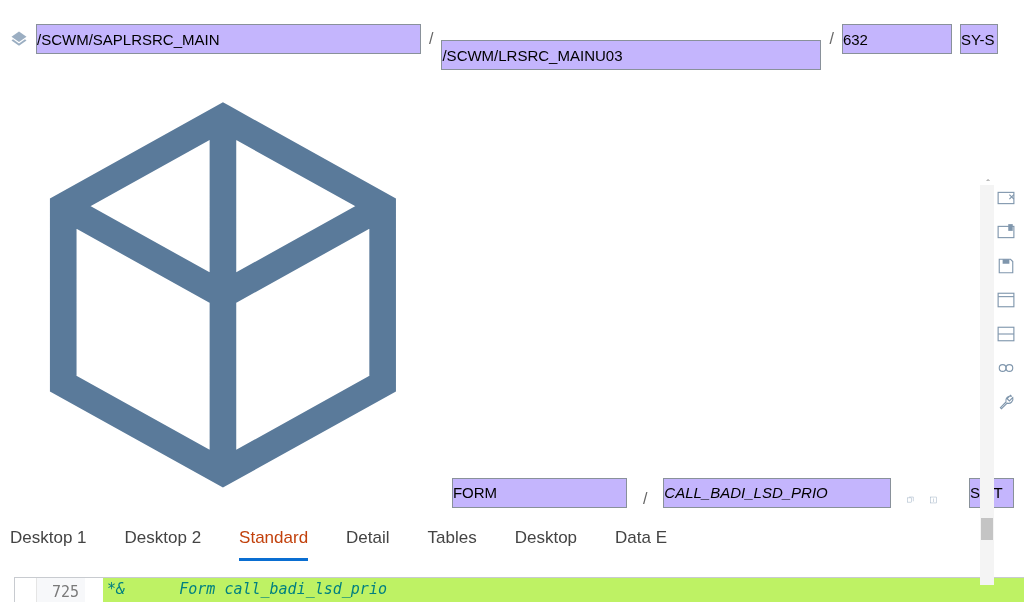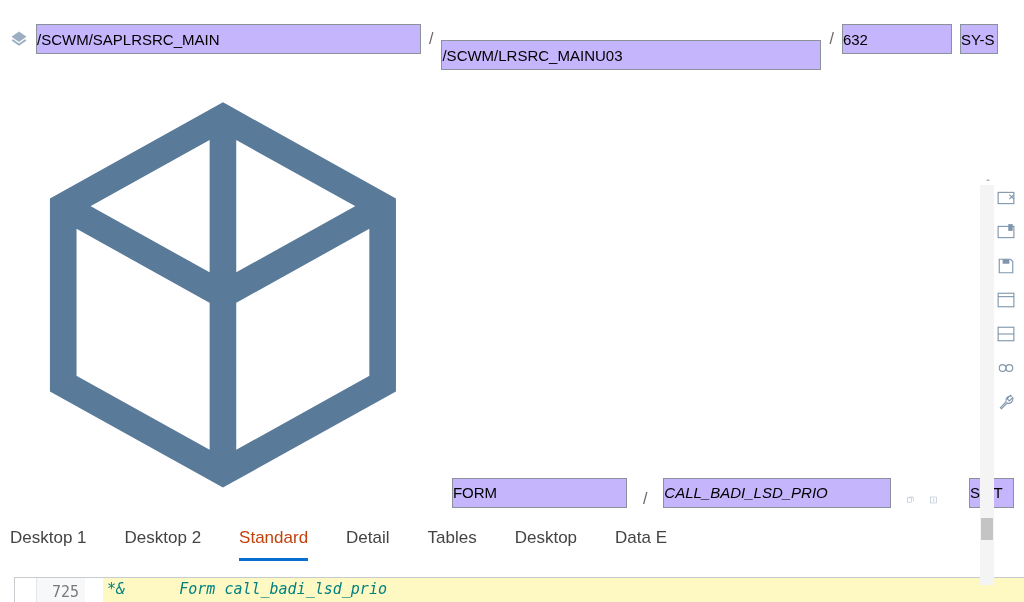--- a/index.html
+++ b/index.html
@@ -20,21 +20,21 @@
 .tab { padding: 0 0 10px 0; color: #444; cursor: pointer; }
 .tab.active { color: #c2410c; border-bottom: 3px solid #0a6ed1; }
 .editor-wrap { display: flex; margin: 14px 0 0 14px; border-top: 1px solid #c8cbd0; border-left: 1px solid #c8cbd0; position: relative; }
 .marg { width: 22px; background: #fff; border-right: 1px solid #e5e5e5; }
 .linenums { width: 48px; background: #f7f8fa; text-align: right; padding-top: 3px; font-family: Consolas, monospace; font-size: 15px; color: #7a7a7a; }
 .linenums div { height: 22px; line-height: 22px; padding-right: 6px; }
 .foldcol { width: 18px; background: #fff; }
 .foldcol div { height: 22px; text-align: center; font-size: 11px; color: #888; line-height: 22px; }
 .code { flex: 1; font-family: Consolas, monospace; font-size: 15px; position: relative; }
 .codeline { height: 22px; line-height: 22px; white-space: pre; padding-left: 4px; }
-.comment { background: #fef9c3; color: #008080; font-style: italic; }
+.comment { background: #bef264; color: #008080; font-style: italic; }
 .sidetools { position: absolute; right: 6px; top: 189px; width: 24px; display: flex; flex-direction: column; gap: 16px; align-items: center; }
 .sidetools div { width: 18px; height: 18px; opacity: 0.7; cursor: pointer; }
 .scrollhint { position: absolute; right: 34px; top: 178px; font-size: 11px; color: #888; }
 .vscroll { position: absolute; right: 30px; top: 185px; width: 14px; height: 400px; background: #f4f4f4; }
 .vscroll .thumb { position: absolute; left: 1px; top: 333px; width: 12px; height: 22px; background: #c4c4c4; }
 </style>
 </head>
 <body>
 
 <div class="topbar">

